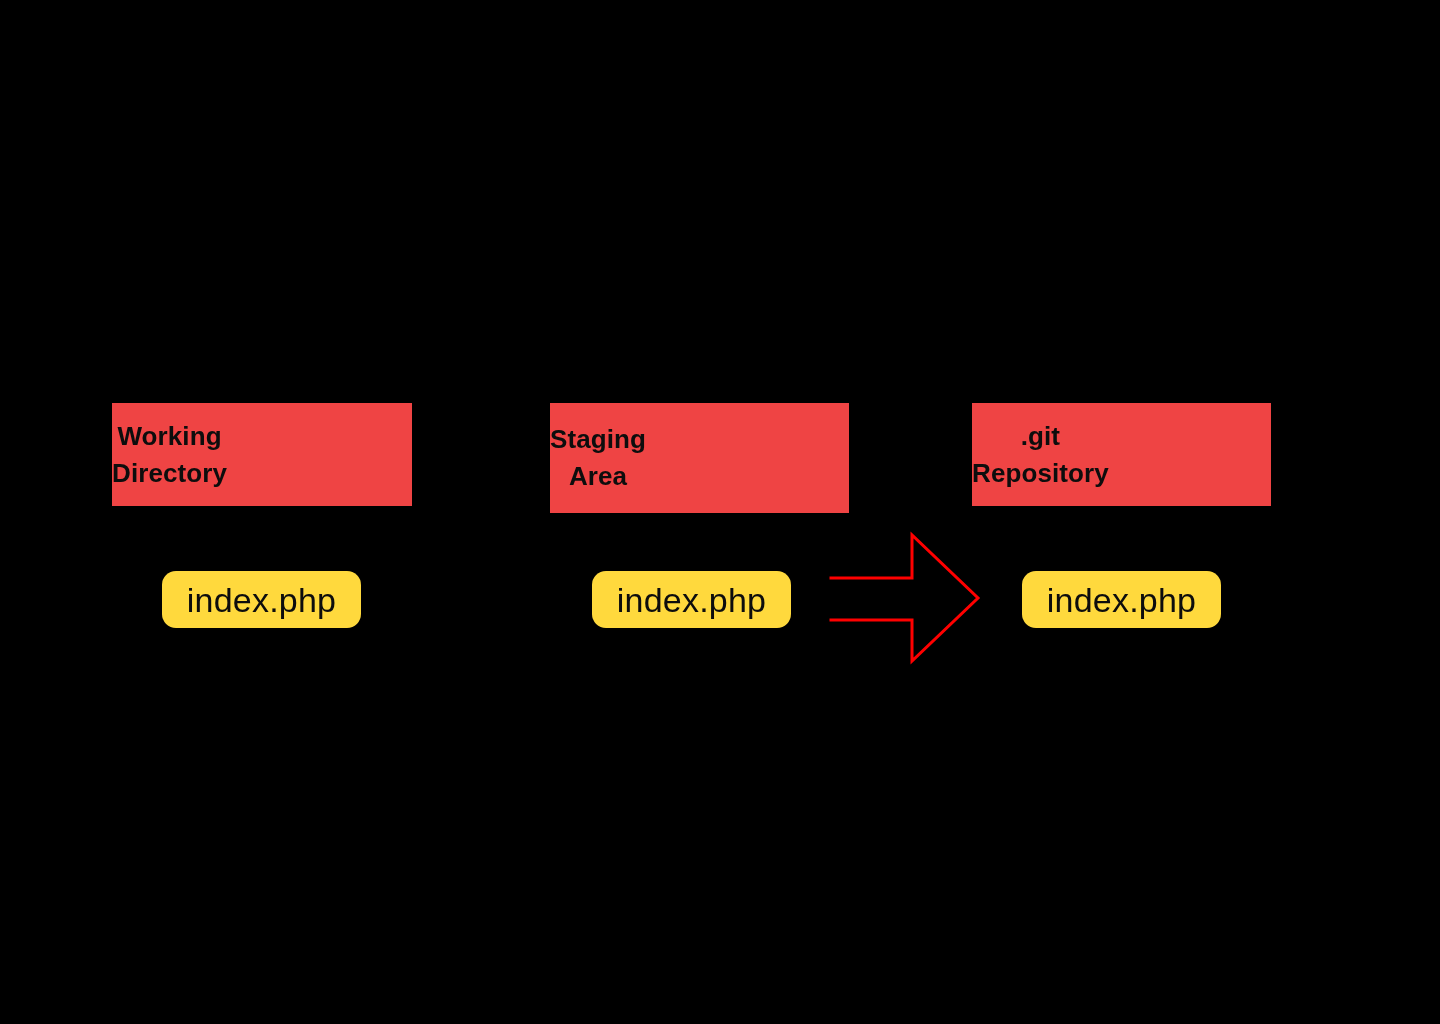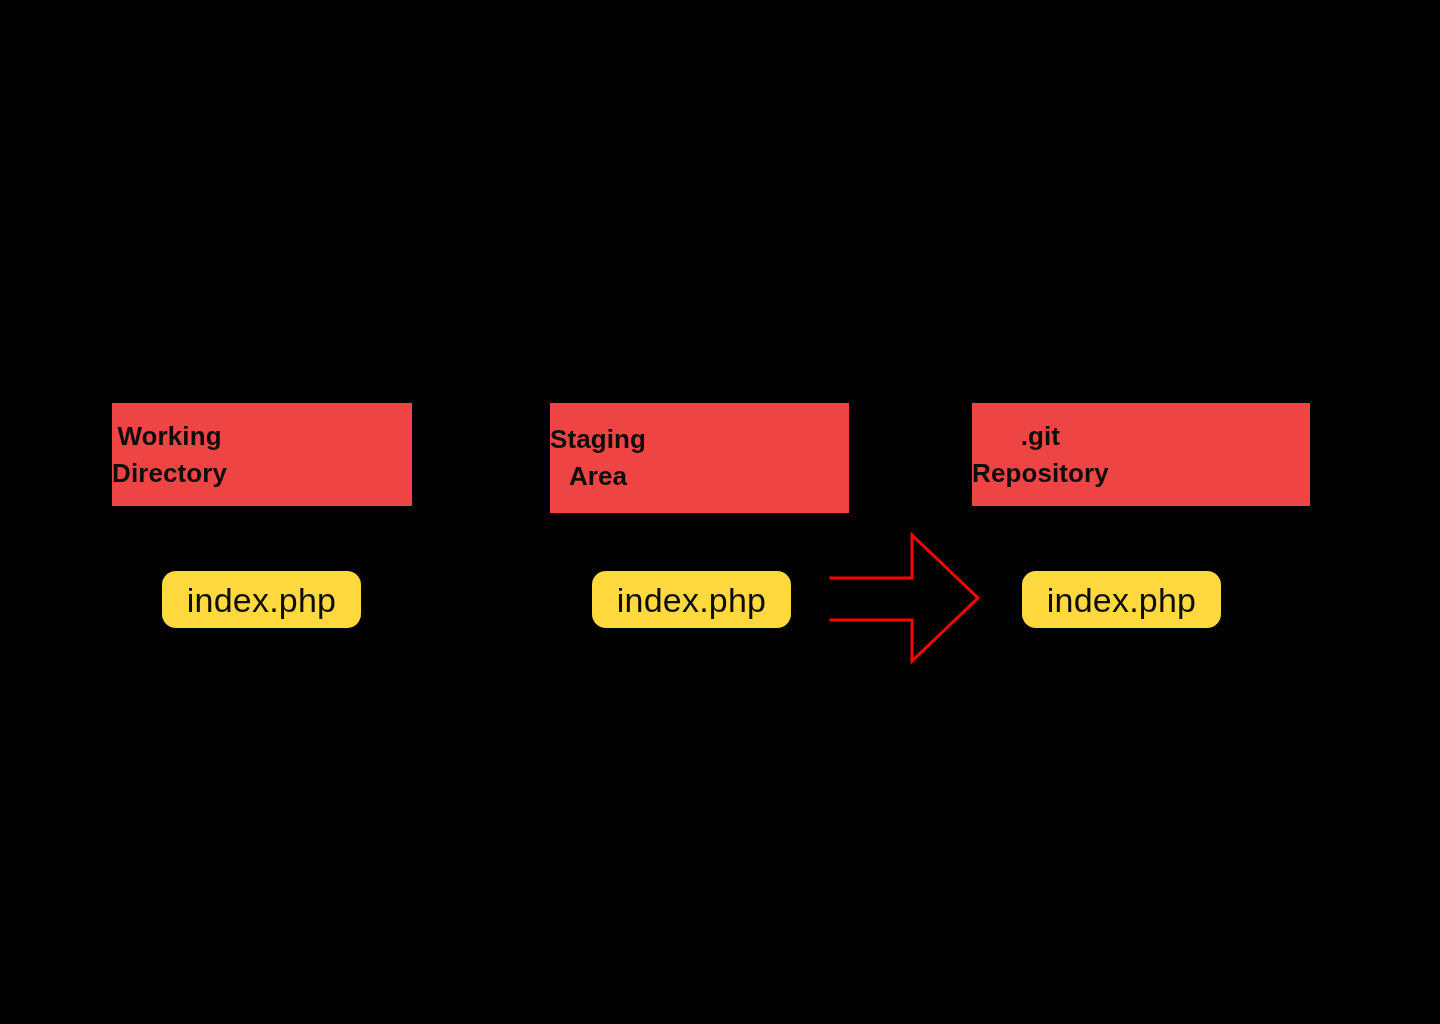--- a/index.html
+++ b/index.html
@@ -84,21 +84,21 @@
 
   <div class="stage-box" style="left:542px; top:403px; width:299px; height:110px;margin-left:8px;">
     <div class="stage-box-label">Staging
 Area</div>
   </div>
 
   <div class="file-pill" style="left:592px; top:571px; width:199px; height:57px;">
     <span class="file-pill-label">index.php</span>
   </div>
 
-  <div class="stage-box" style="left:972px; top:403px; width:338px; height:103px;">
+  <div class="stage-box" style="left:972px; top:403px; width:299px; height:103px;">
     <div class="stage-box-label">.git
 Repository</div>
   </div>
 
   <div class="file-pill" style="left:1022px; top:571px; width:199px; height:57px;">
     <span class="file-pill-label">index.php</span>
   </div>
 
   <div class="arrow-wrap">
     <svg viewBox="0 0 175 148" xmlns="http://www.w3.org/2000/svg">

